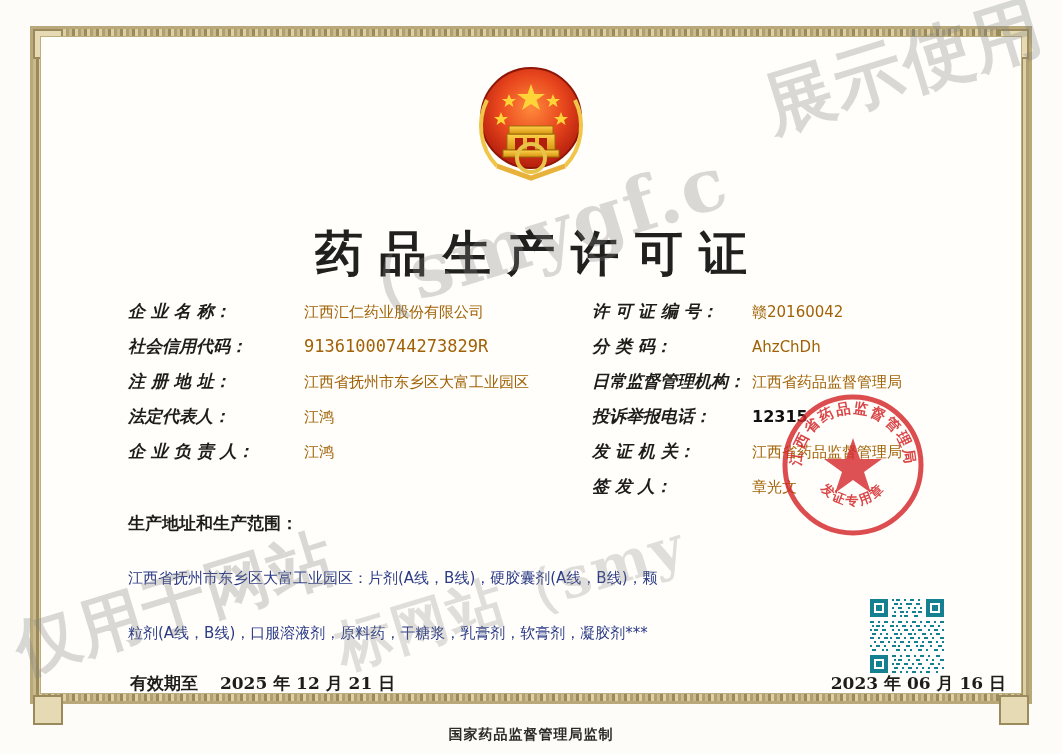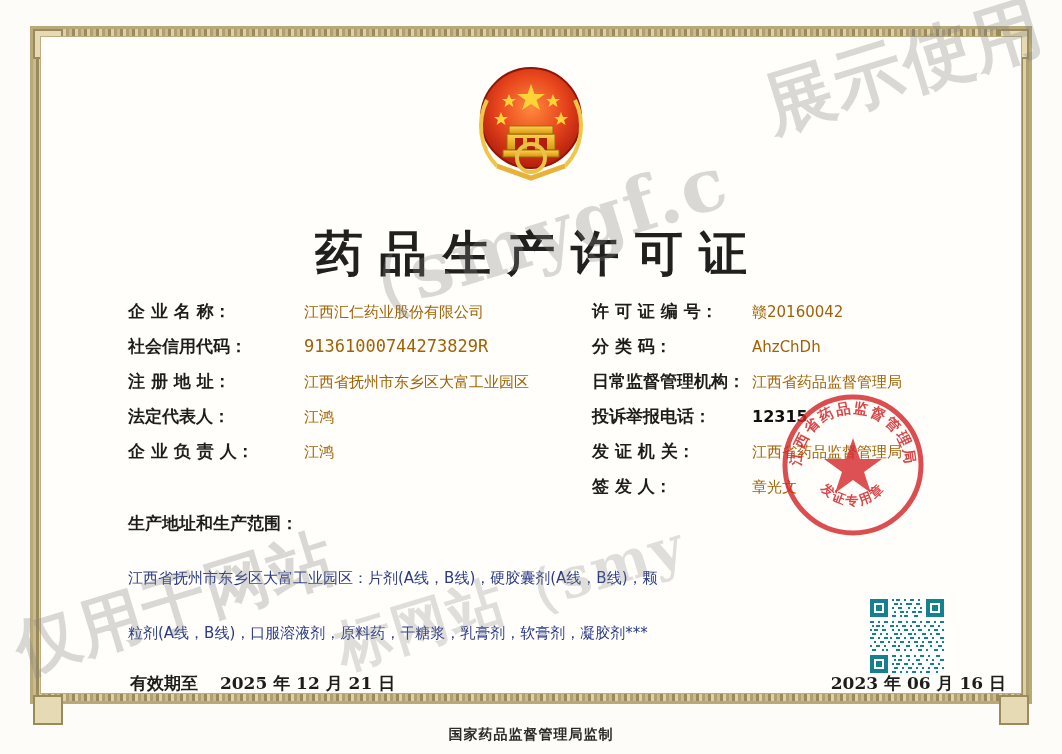--- a/index.html
+++ b/index.html
@@ -123,20 +123,21 @@
     display: flex;
     align-items: baseline;
     height: 35px;
   }
   .flabel {
     font-family: "DejaVu Serif", "Liberation Serif", serif;
     font-size: 17px;
     font-weight: bold;
     color: #1d1d1b;
     white-space: nowrap;
+    font-style: italic;
   }
   .fvalue {
     font-size: 15px;
     color: #a16207;
     white-space: nowrap;
     font-family: "DejaVu Sans", "Liberation Sans", sans-serif;
   }
   .fvalue.mono {
     font-family: "DejaVu Sans Mono", "Liberation Mono", monospace;
     font-size: 17px;

